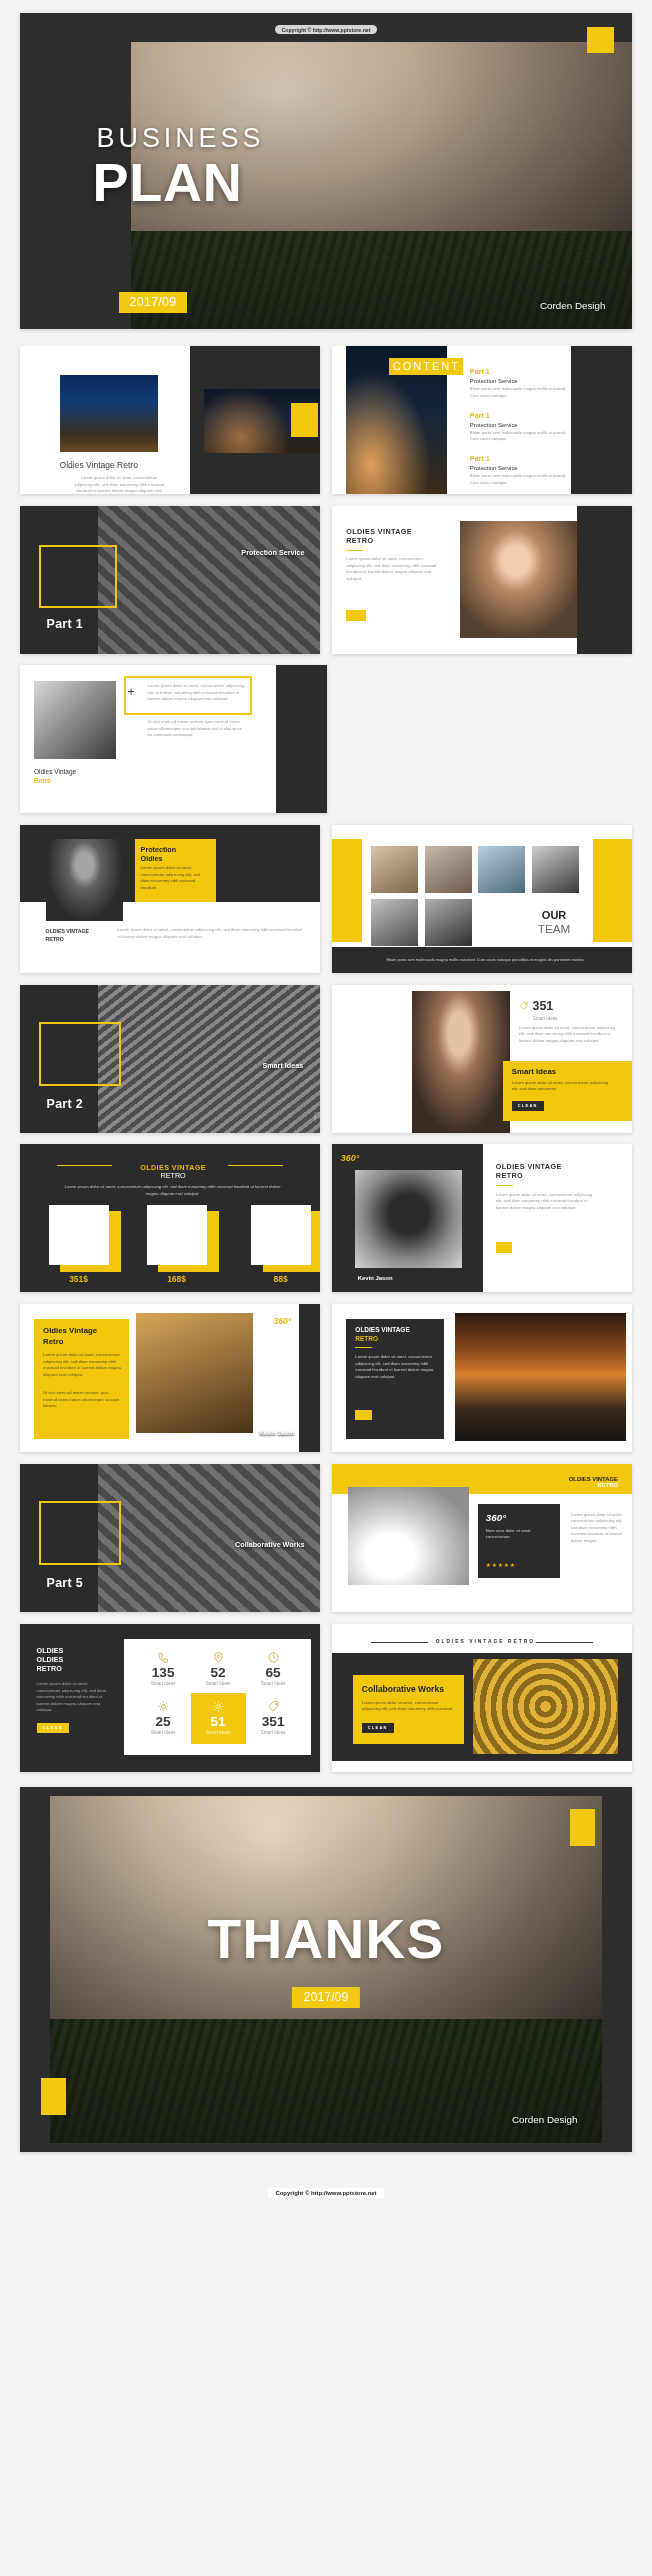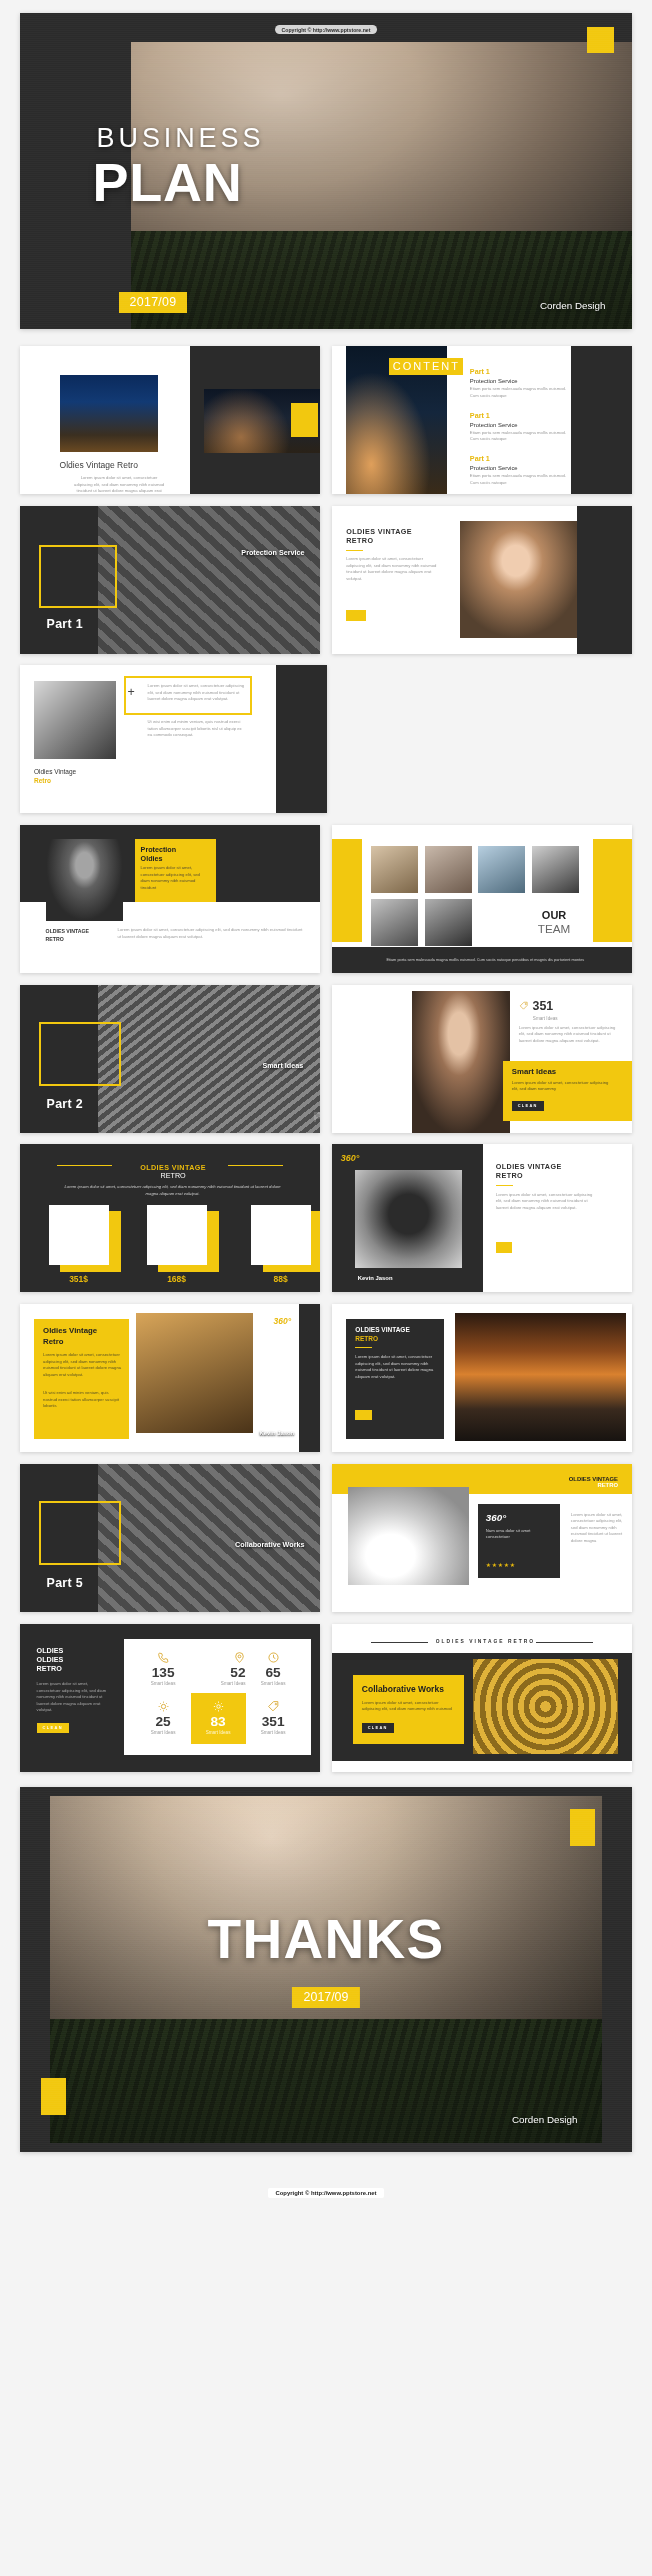--- a/index.html
+++ b/index.html
@@ -439,21 +439,21 @@
         </div>
         <div style="position:absolute;left:104px;top:15.7px;width:187px;height:116px;background:#fff"></div>
 
         <div style="position:absolute;left:116px;top:27px;width:55px;text-align:center">
           <svg width="13" height="13" viewBox="0 0 24 24">
               <path class="ico" d="M5 4l4 1 1 4-2 2a12 12 0 005 5l2-2 4 1 1 4a2 2 0 01-2 2A16 16 0 013 6a2 2 0 012-2z"></path>
             </svg>
           <div class="stat-num">135</div>
           <div class="stat-lbl">Smart Ideas</div>
         </div>
-        <div style="position:absolute;left:171px;top:27px;width:55px;text-align:right">
+        <div style="position:absolute;left:171px;top:27px;width:55px;text-align:center">
           <svg width="13" height="13" viewBox="0 0 24 24">
               <path class="ico" d="M12 21s7-6.3 7-11a7 7 0 10-14 0c0 4.7 7 11 7 11z"></path>
               <circle class="ico" cx="12" cy="10" r="2.6"></circle>
             </svg>
           <div class="stat-num">52</div>
           <div class="stat-lbl">Smart Ideas</div>
         </div>
         <div style="position:absolute;left:226px;top:27px;width:55px;text-align:center">
           <svg width="13" height="13" viewBox="0 0 24 24">
               <circle class="ico" cx="12" cy="12" r="8.4"></circle>
@@ -469,21 +469,21 @@
             </svg>
           <div class="stat-num">25</div>
           <div class="stat-lbl">Smart Ideas</div>
         </div>
         <div class="bg-y" style="position:absolute;left:171px;top:69px;width:55px;height:51px"></div>
         <div style="position:absolute;left:171px;top:76px;width:55px;text-align:center">
           <svg width="13" height="13" viewBox="0 0 24 24">
               <circle class="ico w" cx="12" cy="12" r="3.2"></circle>
               <path class="ico w" d="M12 2.8v2.4M12 18.8v2.4M3.4 12h2.4M18.2 12h2.4M6 6l1.7 1.7M16.3 16.3L18 18M18 6l-1.7 1.7M7.7 16.3L6 18"></path>
             </svg>
-          <div class="stat-num w">83</div>
+          <div class="stat-num w">51</div>
           <div class="stat-lbl w">Smart Ideas</div>
         </div>
         <div style="position:absolute;left:226px;top:76px;width:55px;text-align:center">
           <svg width="13" height="13" viewBox="0 0 24 24">
               <path class="ico" d="M3 12l9-9h8v8l-9 9z"></path>
               <circle class="ico" cx="16.4" cy="7.6" r="1.3"></circle>
             </svg>
           <div class="stat-num">351</div>
           <div class="stat-lbl">Smart Ideas</div>
         </div>

